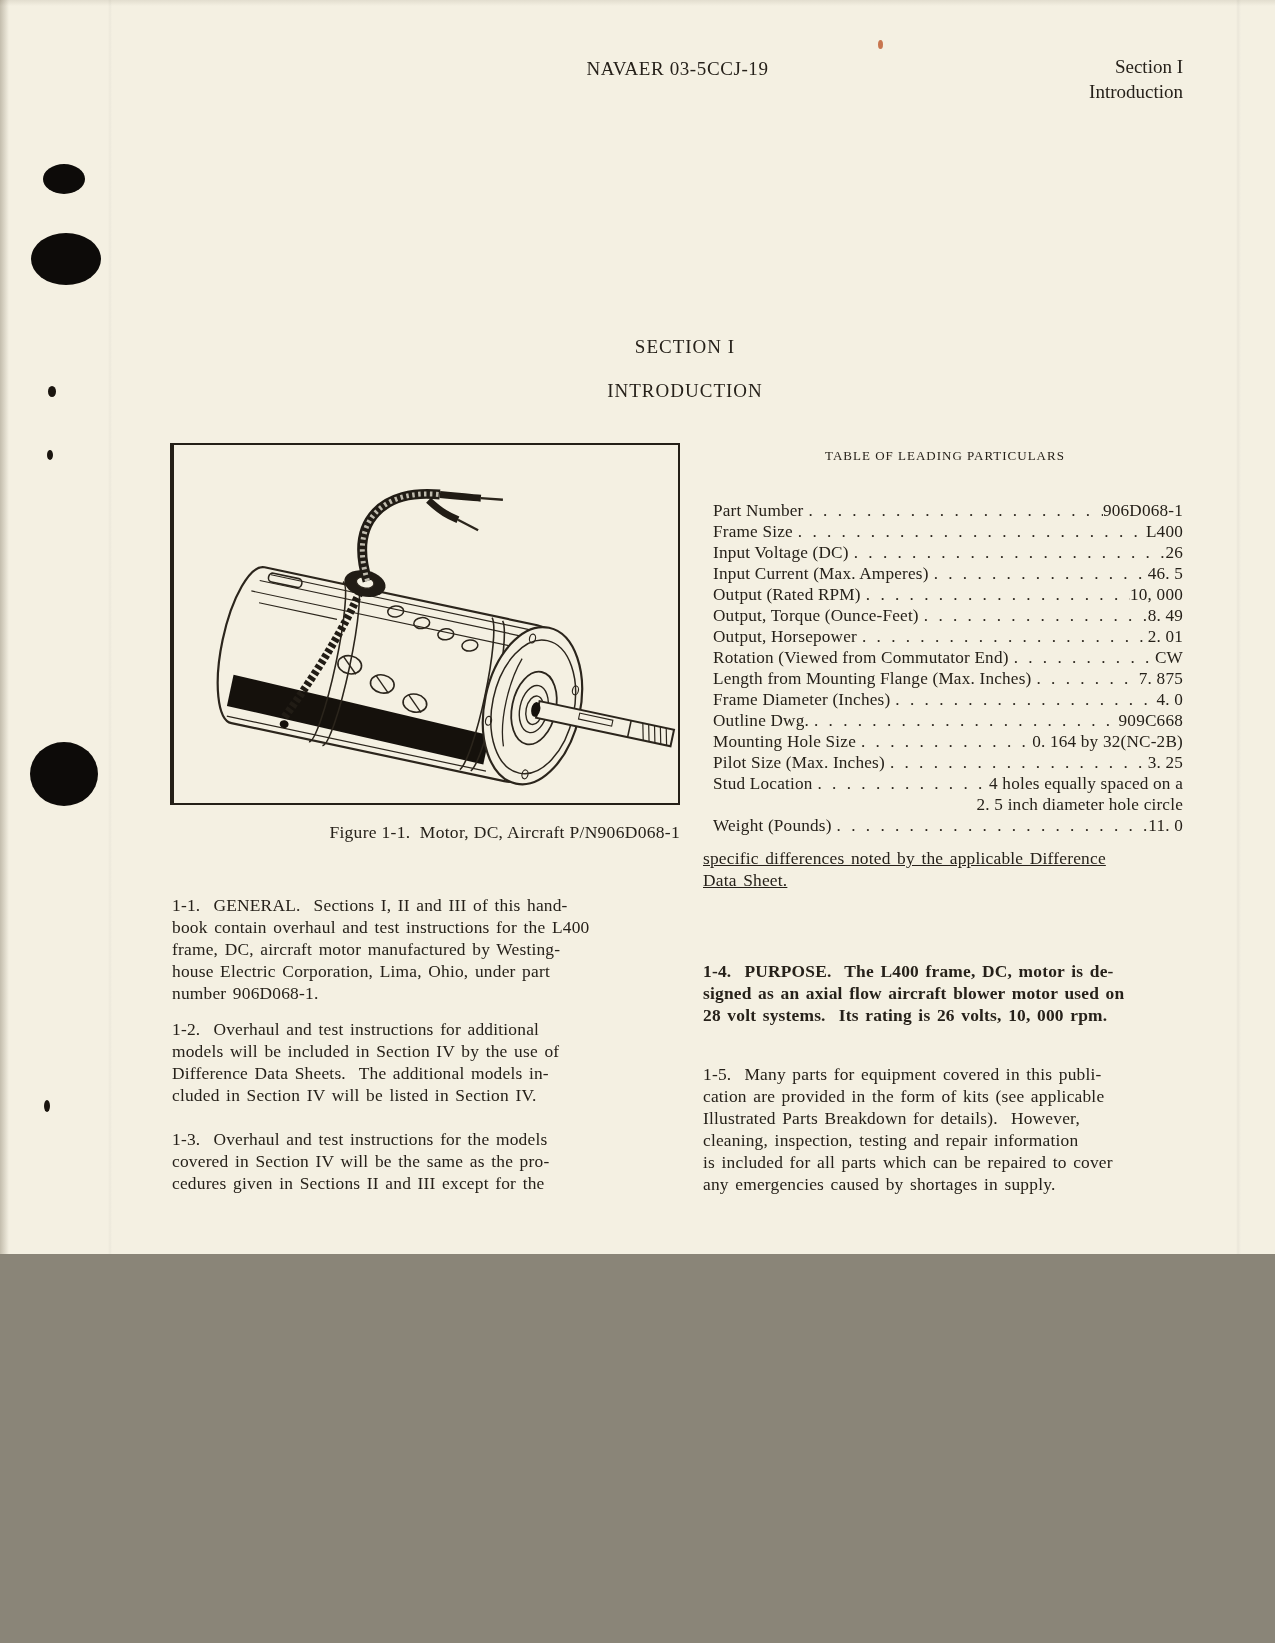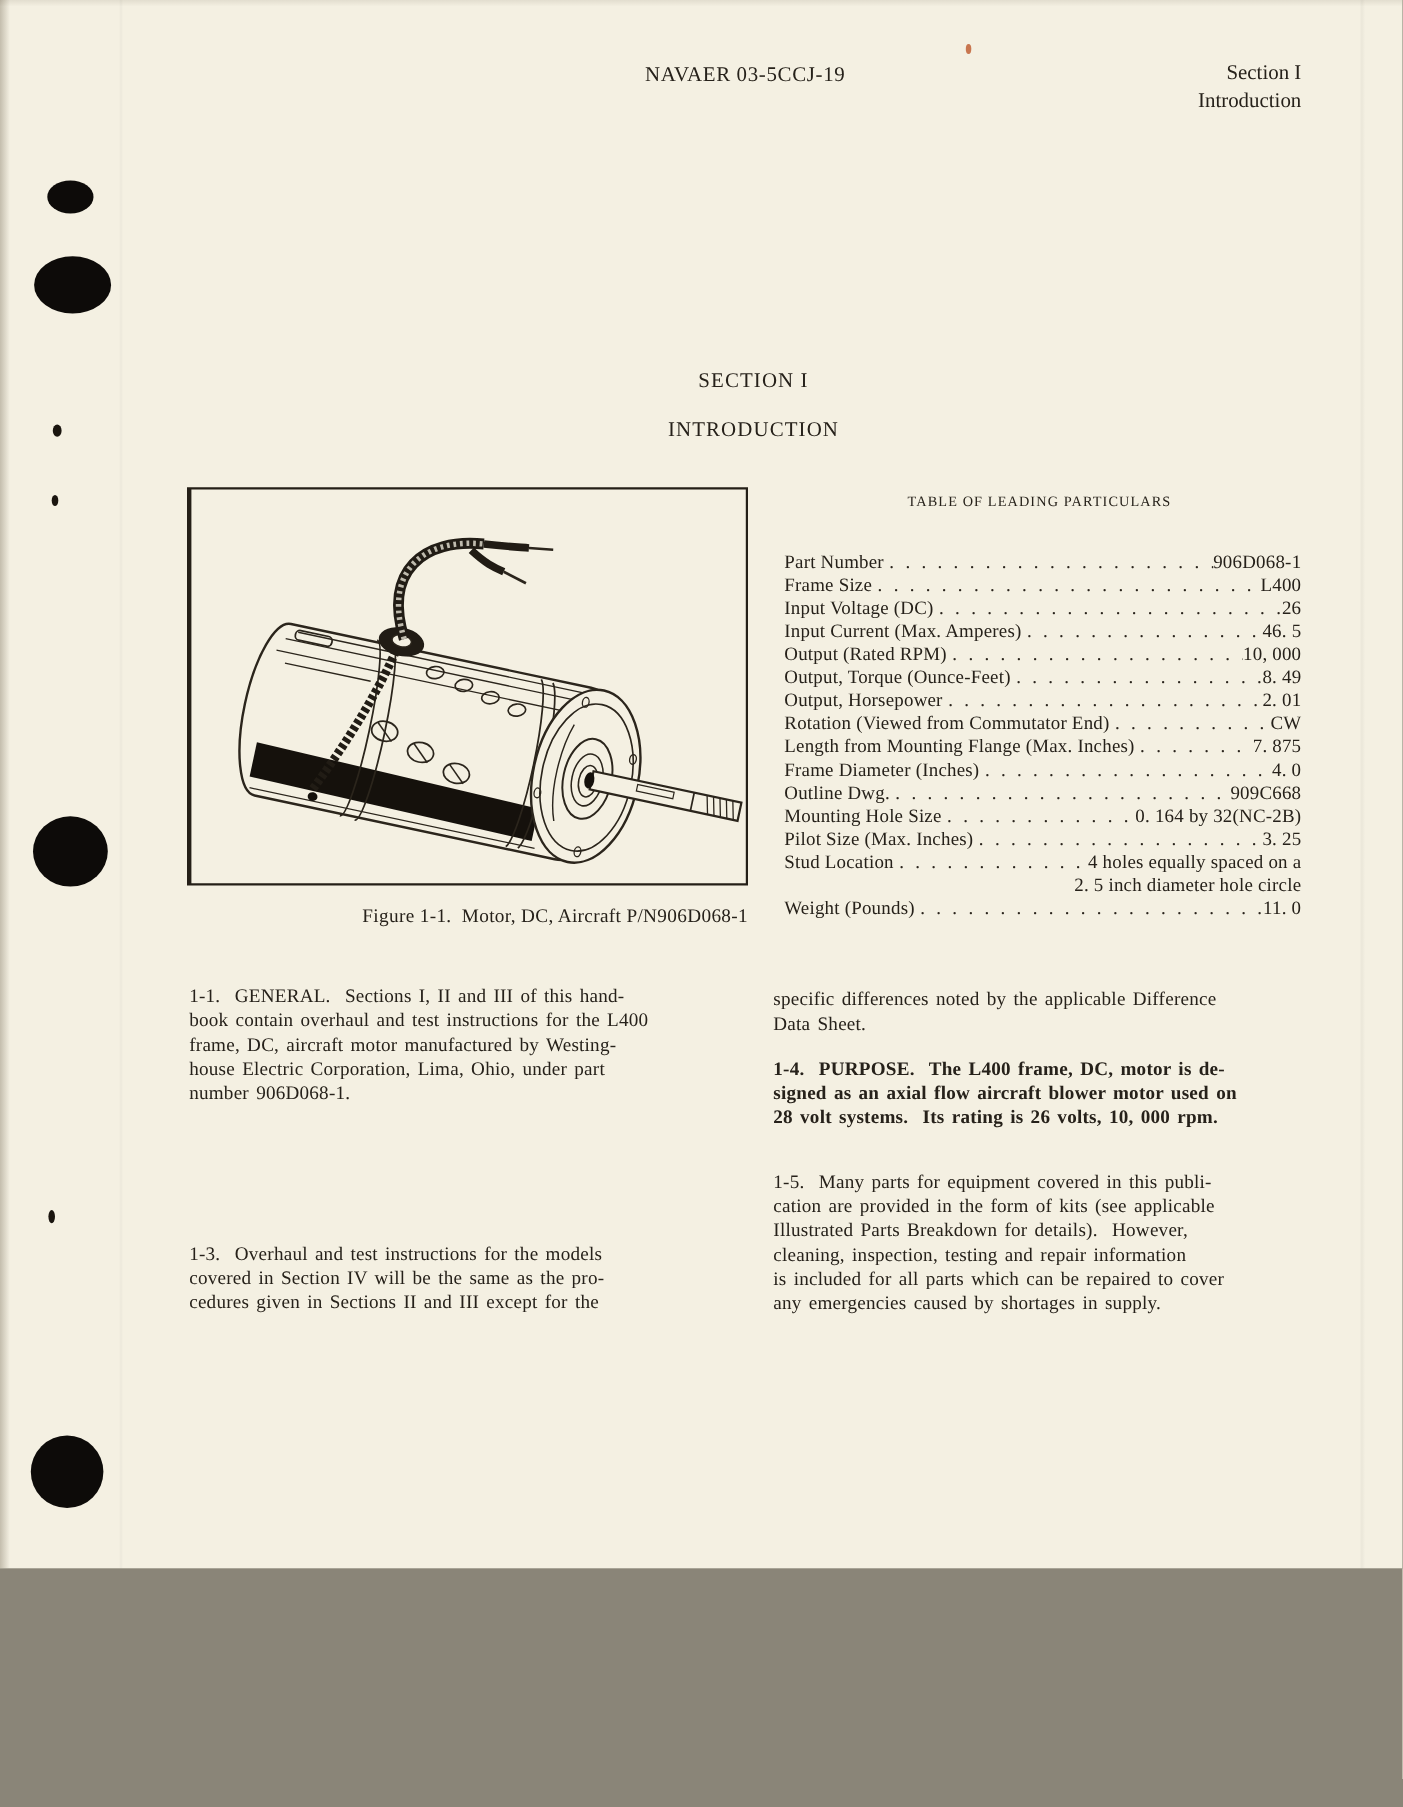--- a/index.html
+++ b/index.html
@@ -1,18 +1,18 @@
 <!DOCTYPE html>
 <html><head>
 <meta charset="utf-8">
 <style>
   html,body{margin:0;padding:0;background:#8a8578;}
   .page{
     position:relative;
-    width:1275px;height:1426px;
+    width:1275px;height:1254px;
     margin:0 auto;
     background:#f4f0e2;
     font-family:"Liberation Serif","DejaVu Serif",serif;
     color:#26211a;
     overflow:hidden;
   }
   .page::before{
     content:"";position:absolute;inset:0;pointer-events:none;
     background:
       linear-gradient(90deg,rgba(70,58,36,.28),rgba(70,58,36,0) 9px),
@@ -242,25 +242,29 @@
         <span class="dots"></span>
         <span class="val">11. 0</span>
       </div>
     </div>
 
   <div class="para col-left" style="top:894px;">1-1.  GENERAL.  Sections I, II and III of this hand-
 book contain overhaul and test instructions for the L400
 frame, DC, aircraft motor manufactured by Westing-
 house Electric Corporation, Lima, Ohio, under part
 number 906D068-1.</div>
+  <div class="para col-left" style="top:1018px;">1-2.  Overhaul and test instructions for additional
+models will be included in Section IV by the use of
+Difference Data Sheets.  The additional models in-
+cluded in Section IV will be listed in Section IV.</div>
   <div class="para col-left" style="top:1128px;">1-3.  Overhaul and test instructions for the models
 covered in Section IV will be the same as the pro-
 cedures given in Sections II and III except for the</div>
 
-  <div class="para col-right" style="top:897px;">specific differences noted by the applicable Difference
+  <div class="para col-right" style="top:847px;text-decoration:underline;">specific differences noted by the applicable Difference
 Data Sheet.</div>
   <div class="para col-right" style="top:960px;font-weight:bold;">1-4.  PURPOSE.  The L400 frame, DC, motor is de-
 signed as an axial flow aircraft blower motor used on
 28 volt systems.  Its rating is 26 volts, 10, 000 rpm.</div>
   <div class="para col-right" style="top:1063px;">1-5.  Many parts for equipment covered in this publi-
 cation are provided in the form of kits (see applicable
 Illustrated Parts Breakdown for details).  However,
 cleaning, inspection, testing and repair information
 is included for all parts which can be repaired to cover
 any emergencies caused by shortages in supply.</div>

